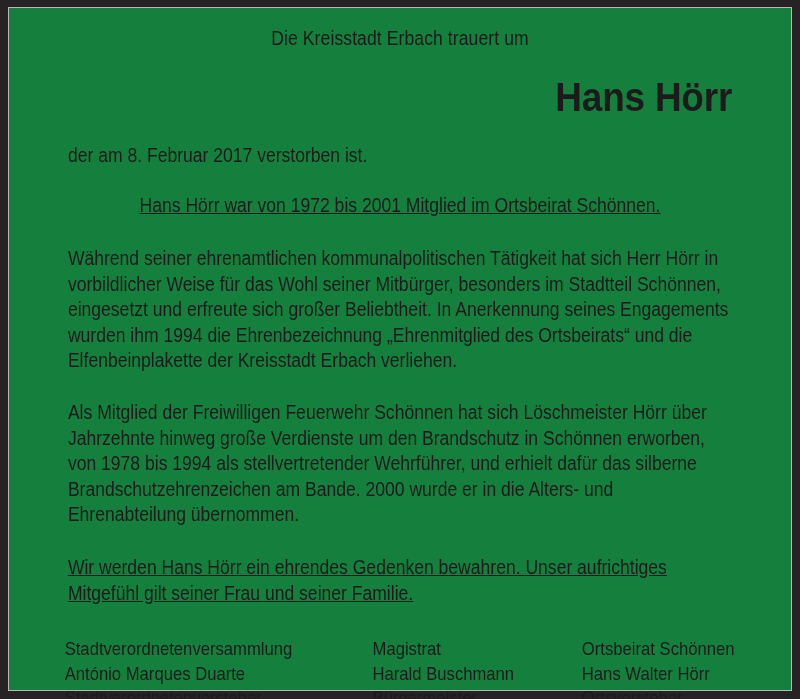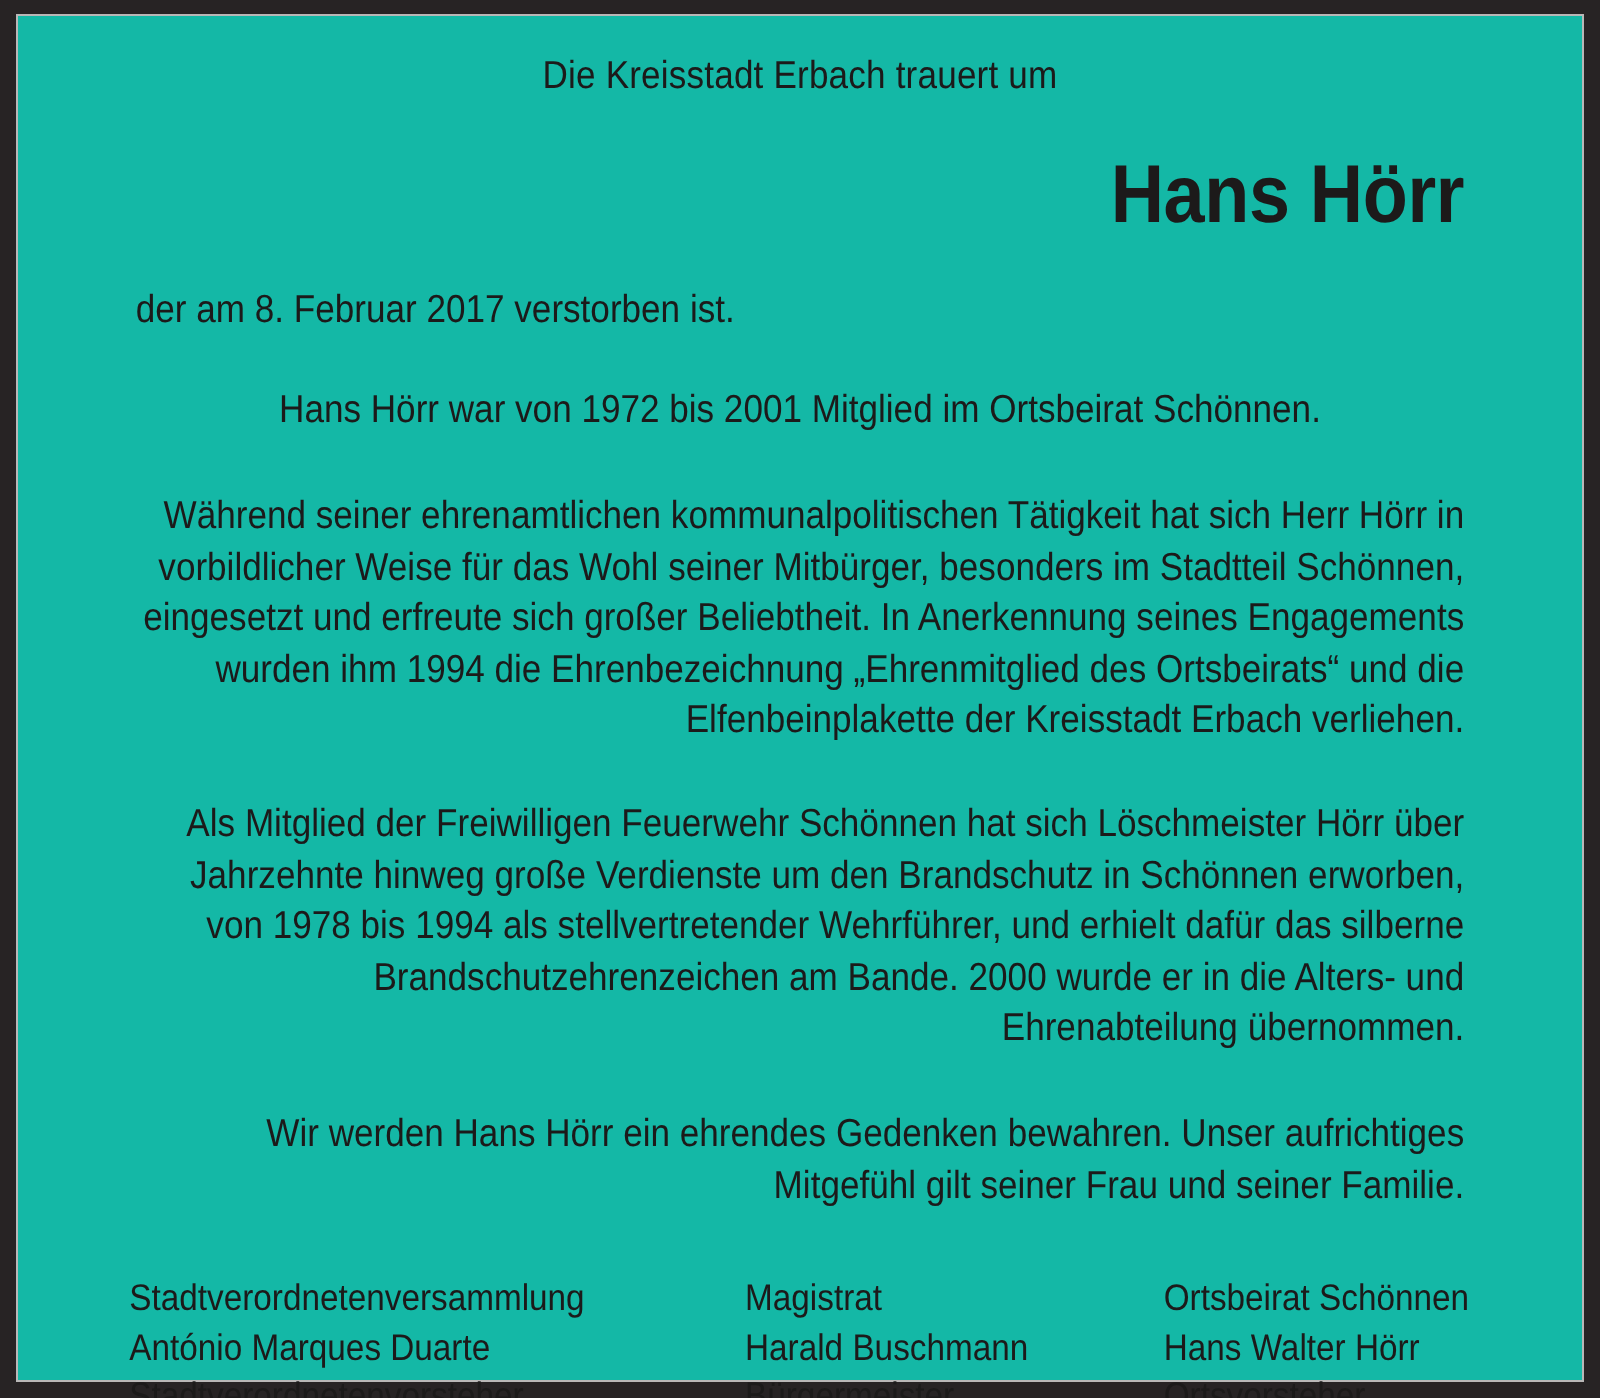--- a/index.html
+++ b/index.html
@@ -23,21 +23,21 @@
     box-sizing: border-box;
     background: #272324;
     padding: 7px 8px 8px 8px;
     overflow: hidden;
   }
 
   .notice-inner {
     box-sizing: border-box;
     width: 100%;
     height: 100%;
-    background: #14b8a6;
+    background: #15803d;
     border: 1px solid #b9b7b7;
     position: relative;
   }
 
   .sheet {
     box-sizing: border-box;
     width: 100%;
     height: 100%;
     padding: 18px 22px 10px 22px;
     display: block;
@@ -74,36 +74,38 @@
     font-size: 19.5px;
     line-height: 24px;
     margin: 21px 0 0 0;
   }
 
   .membership-line {
     text-align: center;
     font-size: 19.5px;
     line-height: 24px;
     margin: 26px 0 0 0;
+    text-decoration: underline;
   }
 
   
   .body-para {
-    text-align: right;
+    text-align: left;
     font-size: 19.5px;
     line-height: 25.6px;
     margin: 29px 0 0 0;
   }
 
   .body-para.second {
     margin-top: 26px;
   }
 
   .body-para.closing {
     margin-top: 27px;
+    text-decoration: underline;
   }
 
   
   .signatures {
     margin-top: 31px;
   }
 
   .sig-row {
     display: flex;
     align-items: flex-start;

